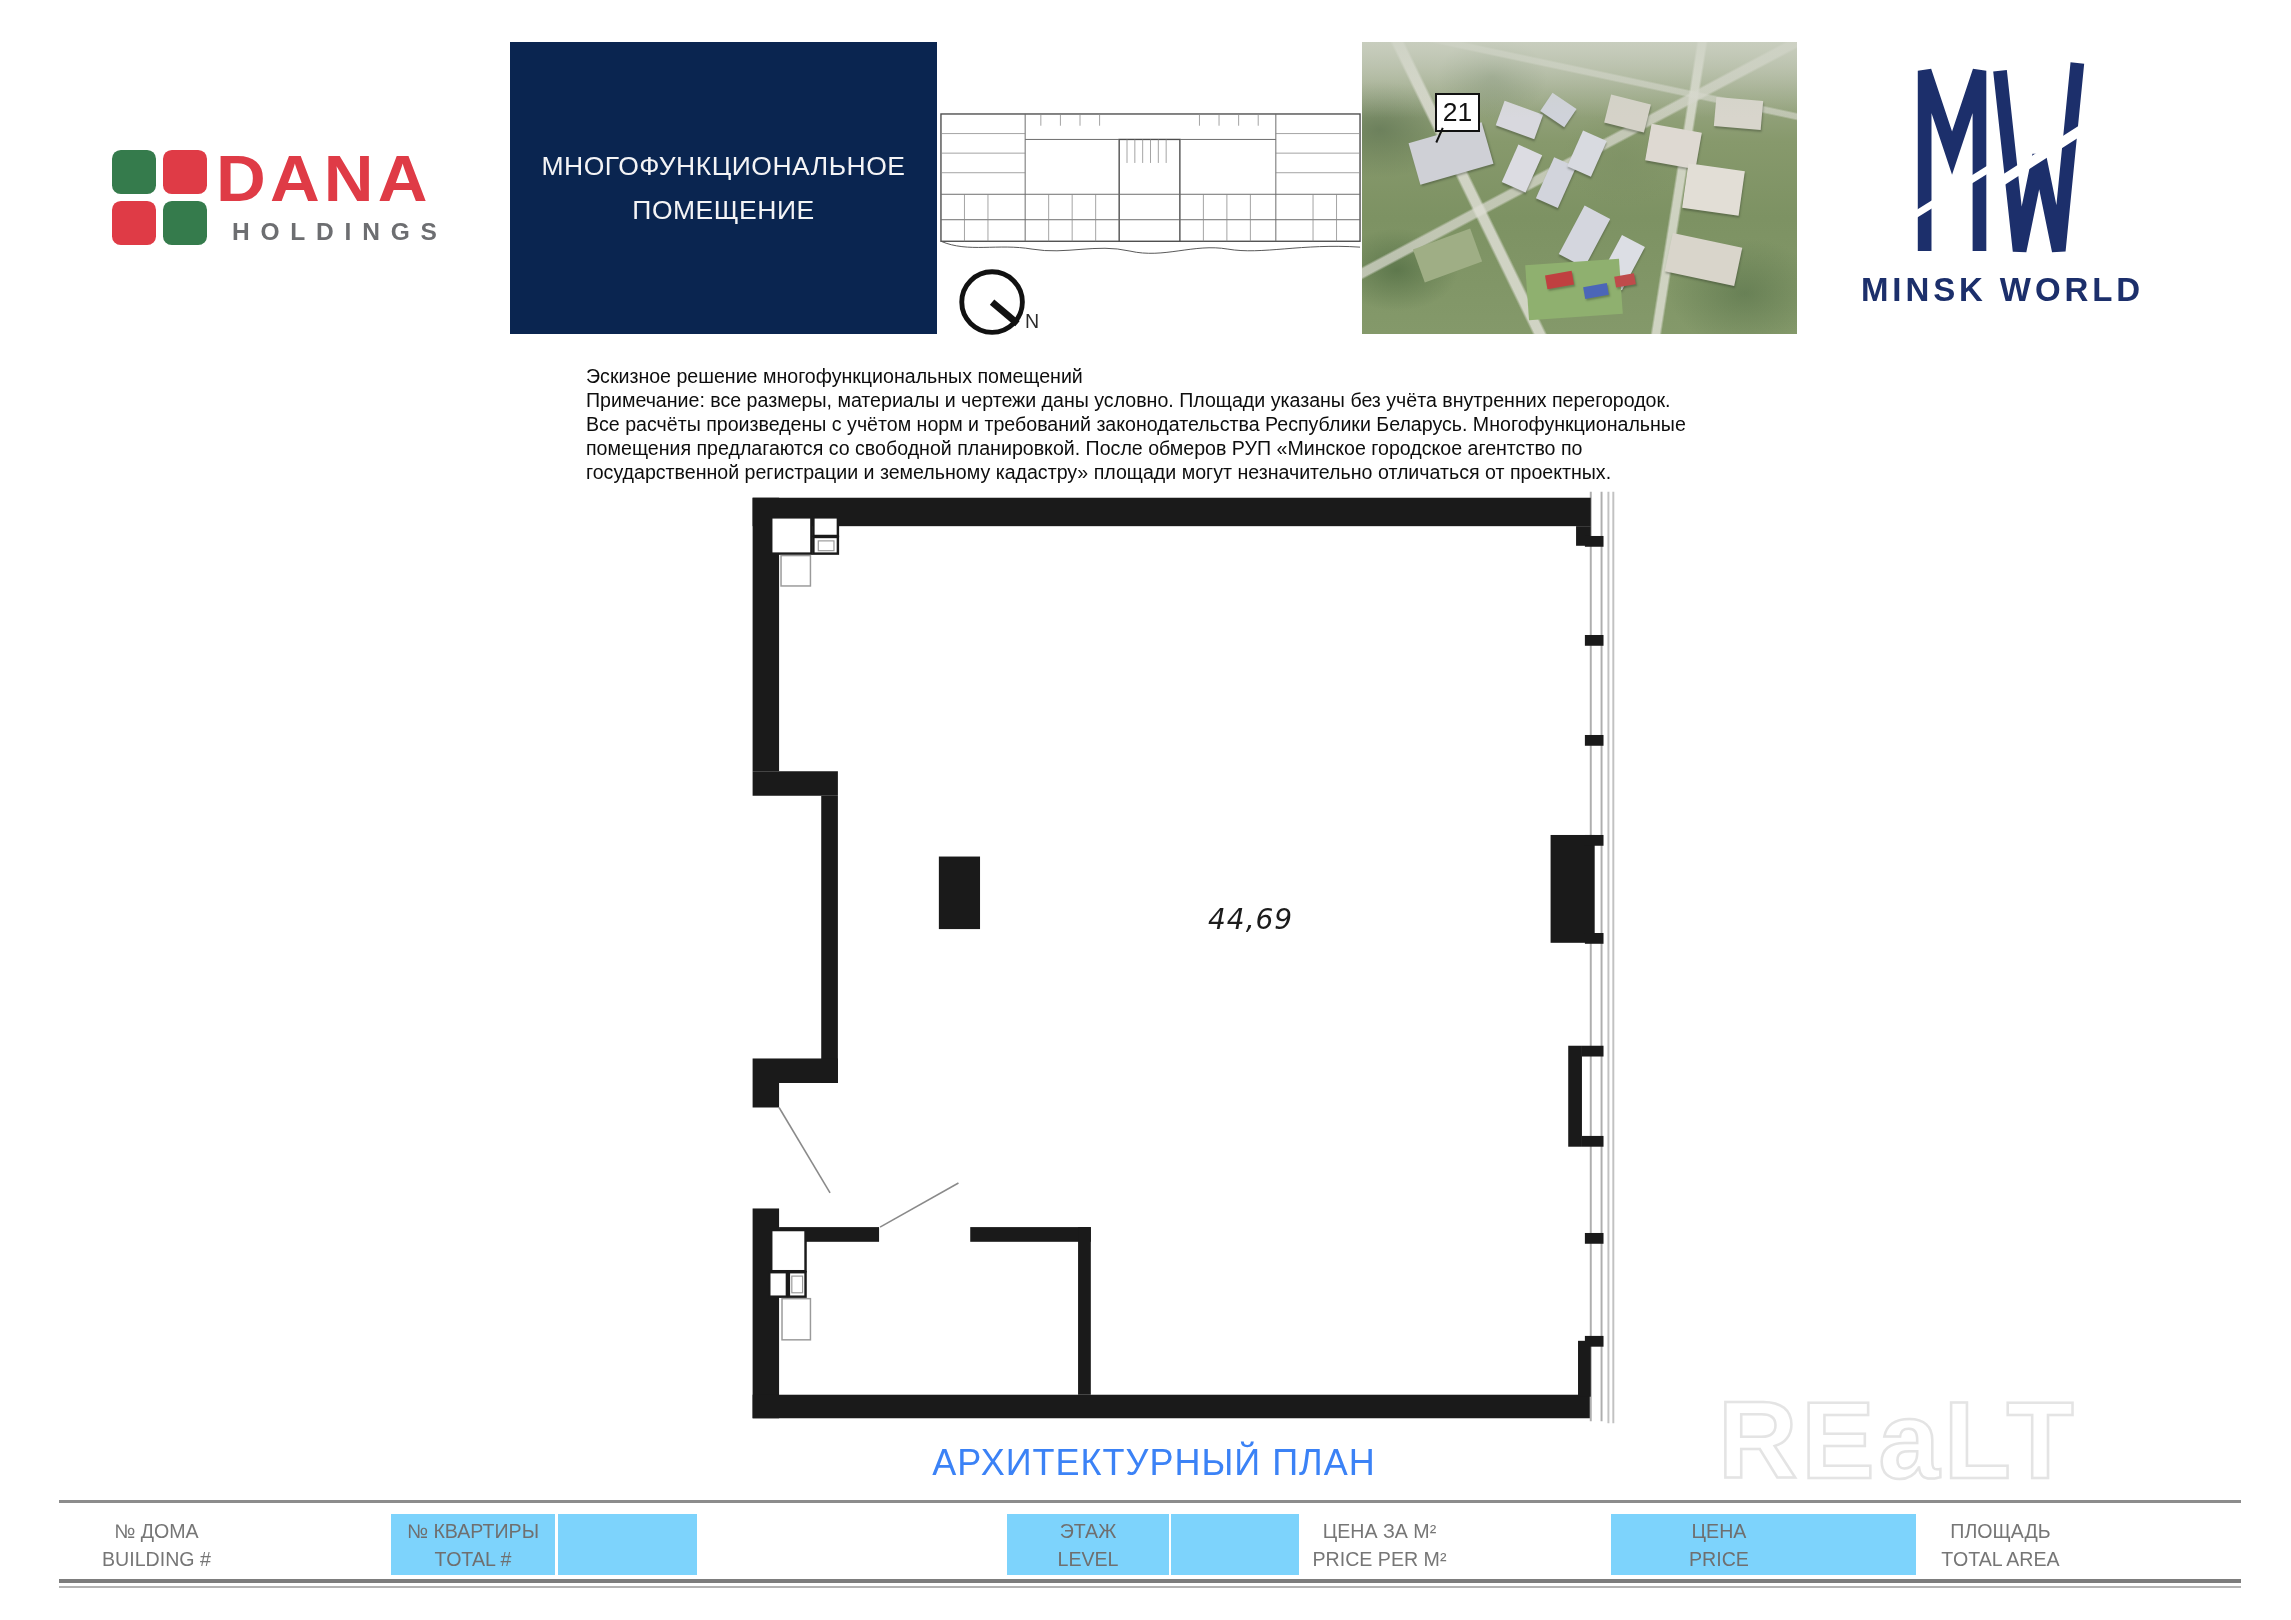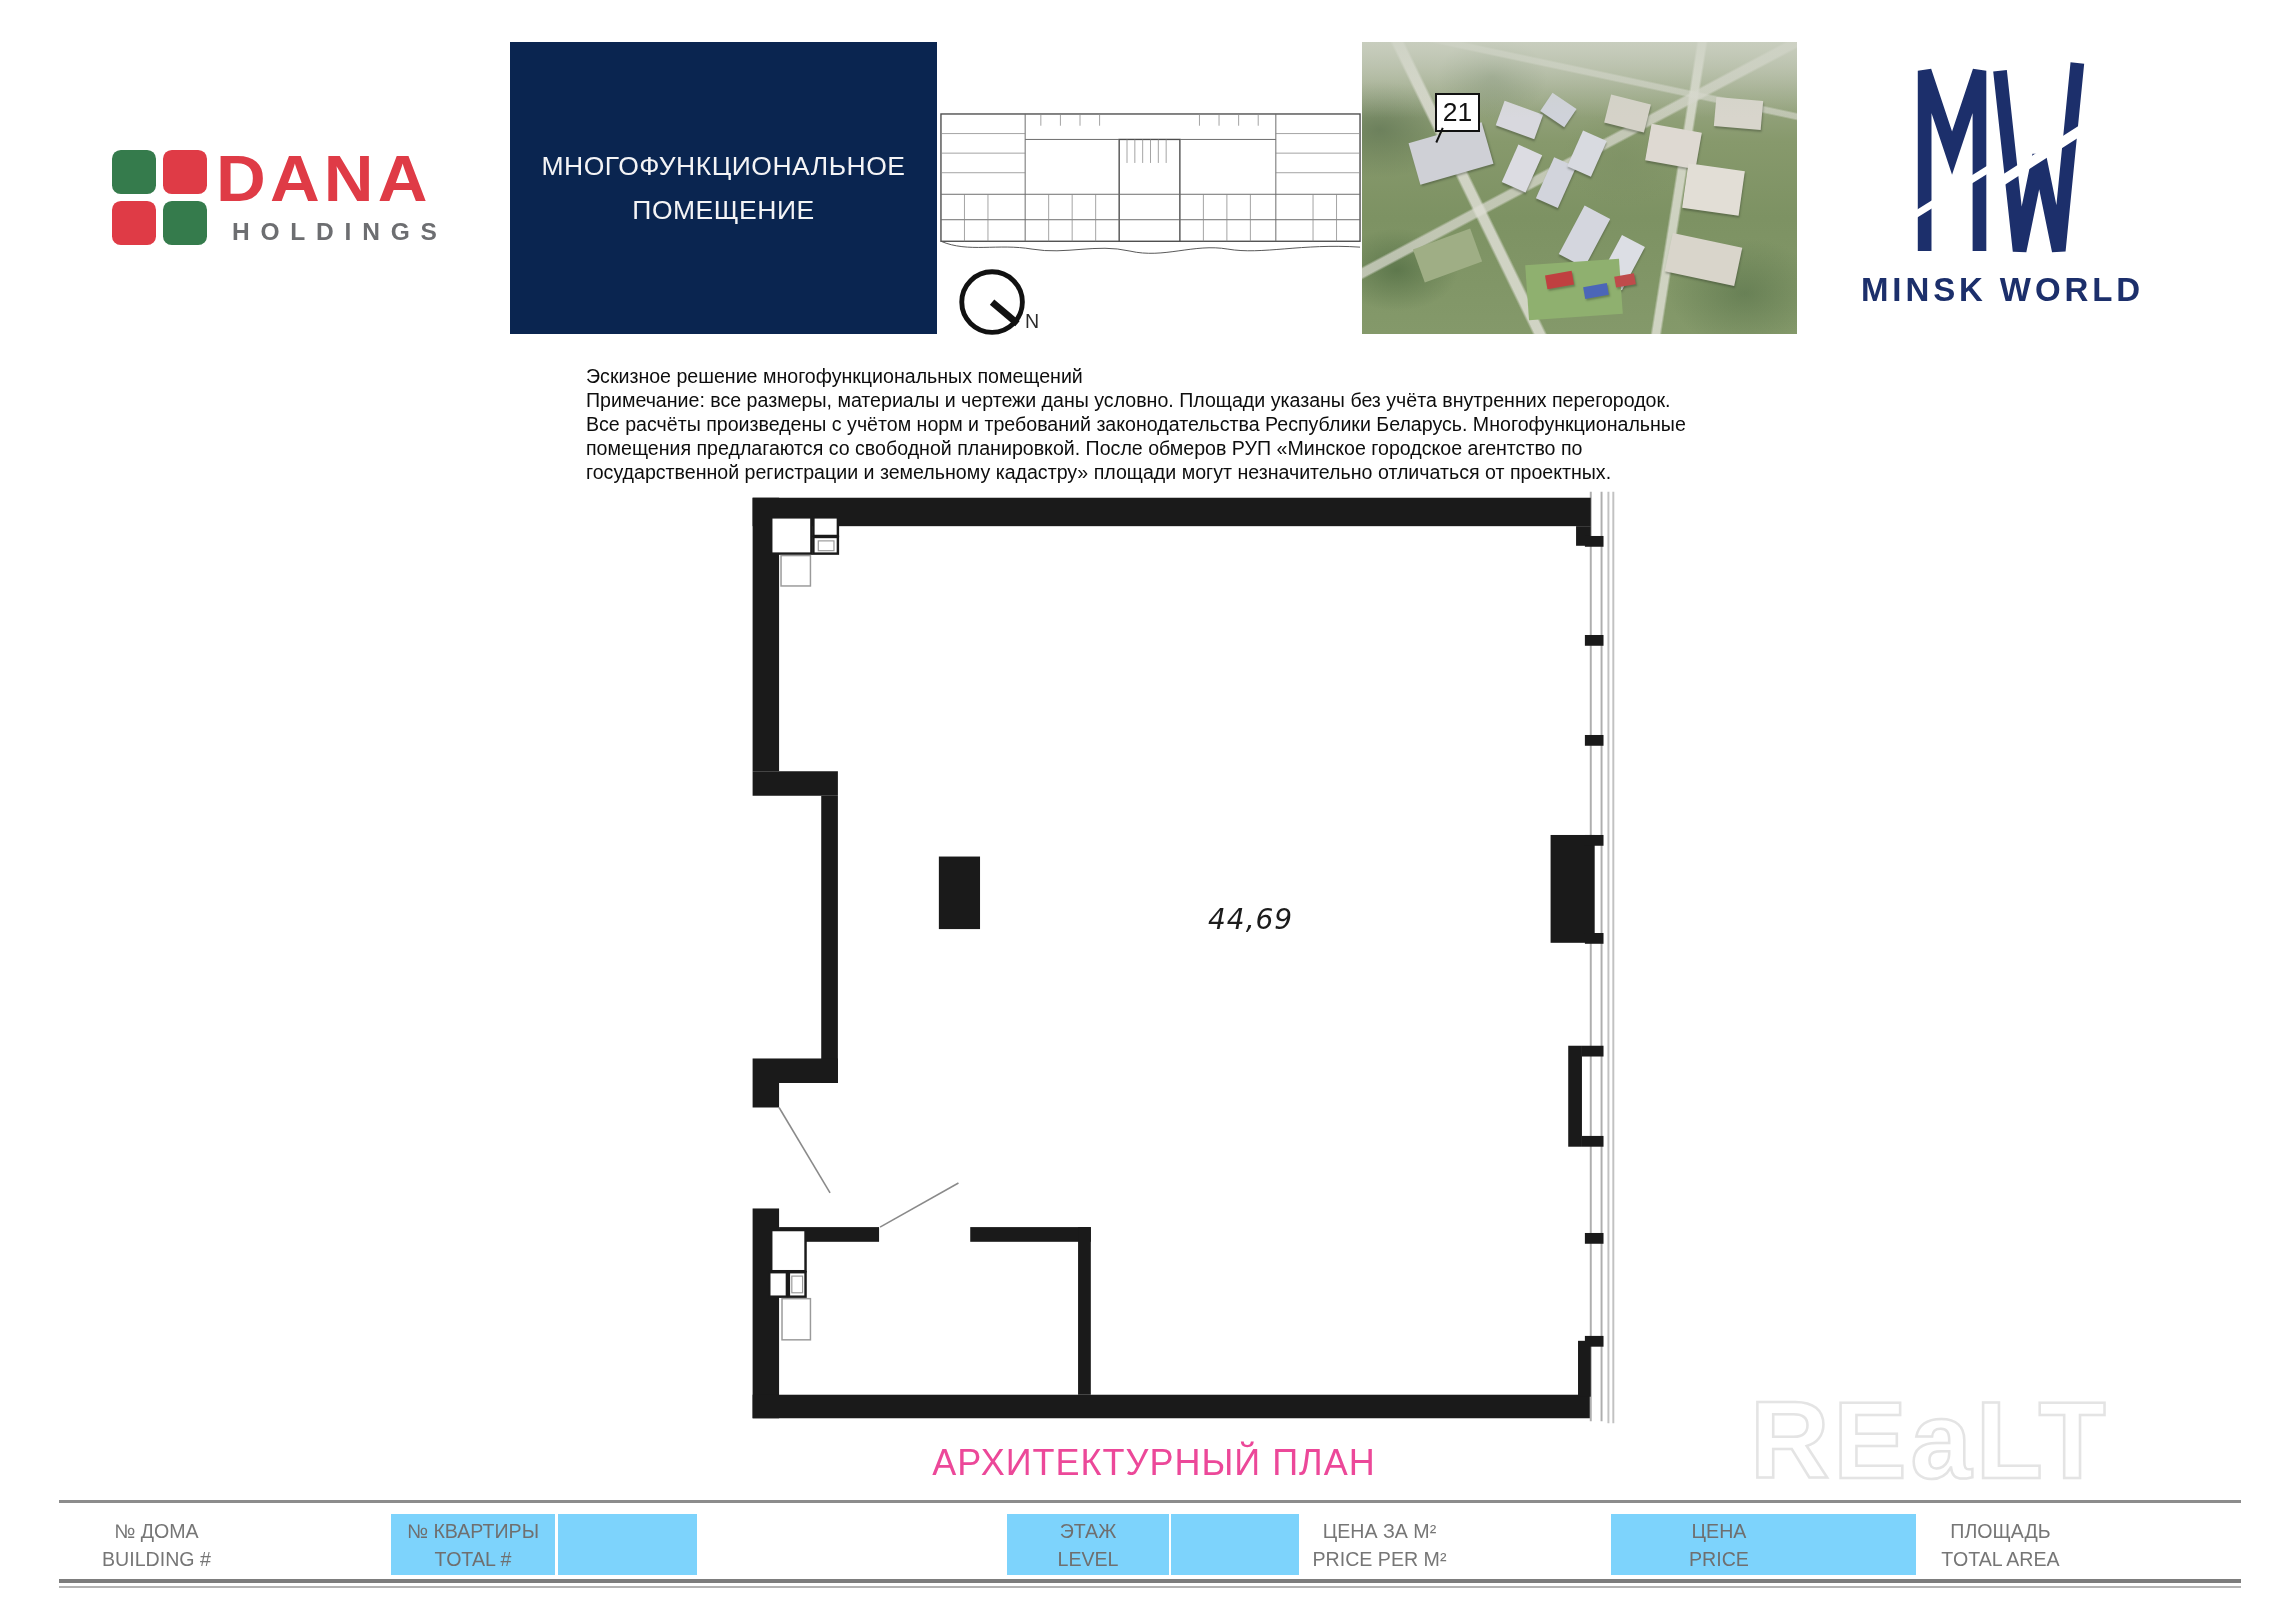--- a/index.html
+++ b/index.html
@@ -54,26 +54,26 @@
            color:#1c2f6b;letter-spacing:3.9px;}
 
   
   .notes{left:586px;top:364px;width:1152px;font-size:19.6px;line-height:24px;color:#0d0d0d;
          white-space:pre-line;}
 
   
   .plan-svg{left:730px;top:485px;}
   .area-label{left:1208px;top:903px;width:127px;font-family:"DejaVu Sans",sans-serif;
               font-style:italic;font-size:28px;color:#1c1c1c;letter-spacing:1px;}
-  .plan-title{left:860px;top:1442px;width:588px;text-align:center;font-size:36px;color:#ec4899;
+  .plan-title{left:860px;top:1442px;width:588px;text-align:center;font-size:36px;color:#3b82f6;
               letter-spacing:1px;}
 
   
   .watermark{left:1718px;top:1376px;font-size:110px;font-weight:700;letter-spacing:3.9px;
-             color:#ffffff;-webkit-text-stroke:2.5px #e4e4e4;text-shadow:0 0 1px #e0e0e0;margin-left:32px;}
+             color:#ffffff;-webkit-text-stroke:2.5px #e4e4e4;text-shadow:0 0 1px #e0e0e0;}
 
   
   .rule-top{left:59px;top:1500px;width:2182px;height:2.9px;background:#8c8c8c;}
   .rule-bot1{left:59px;top:1579px;width:2182px;height:3.9px;background:#7d7d7d;}
   .rule-bot2{left:59px;top:1586px;width:2182px;height:2px;background:#b3b3b3;}
   .f-label{top:1517px;color:#767676;font-size:19.6px;line-height:28px;text-align:center;}
   .f-box{top:1514px;height:61px;background:#7dd3fc;display:flex;flex-direction:column;
          align-items:center;justify-content:center;color:#6f6f6f;font-size:19.6px;line-height:28px;
          text-align:center;}
 </style>

